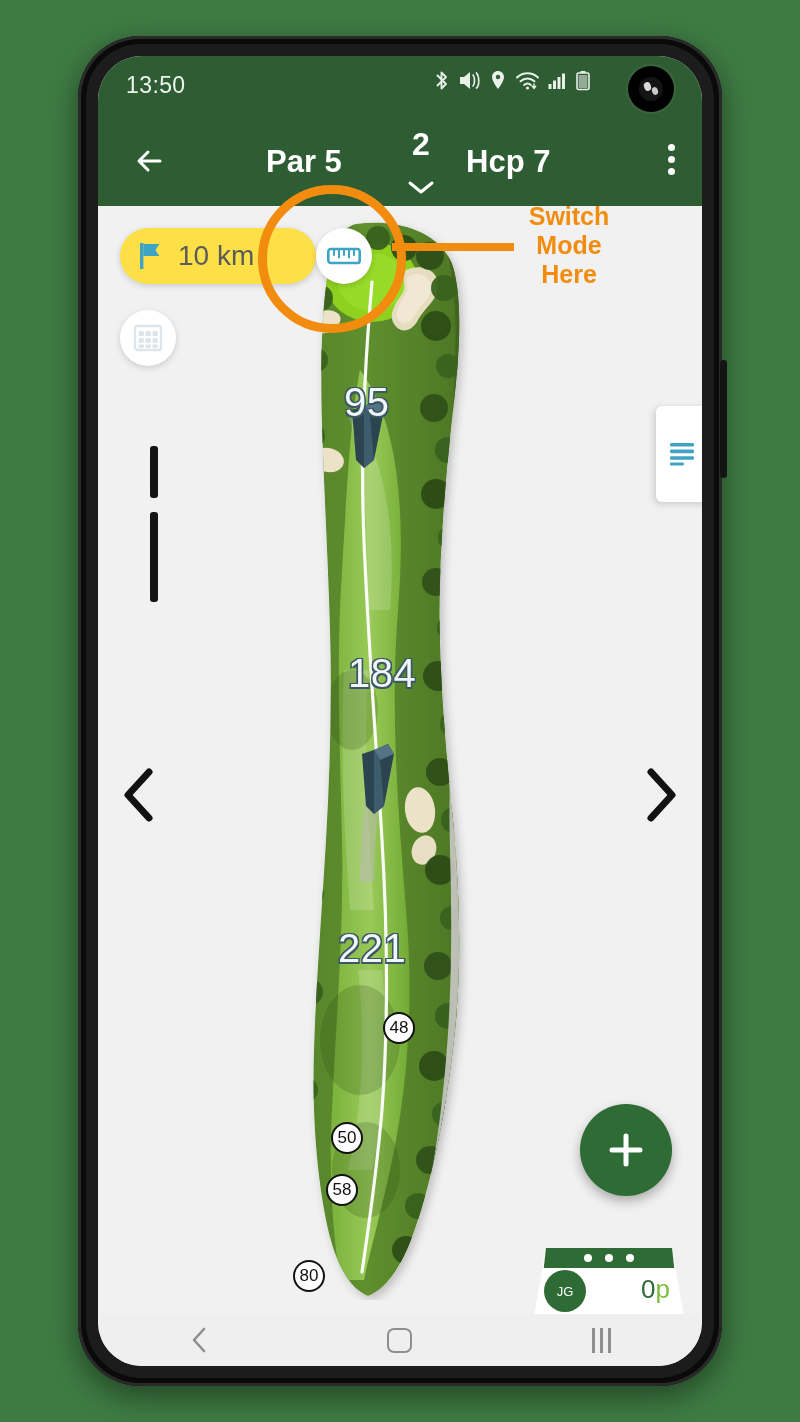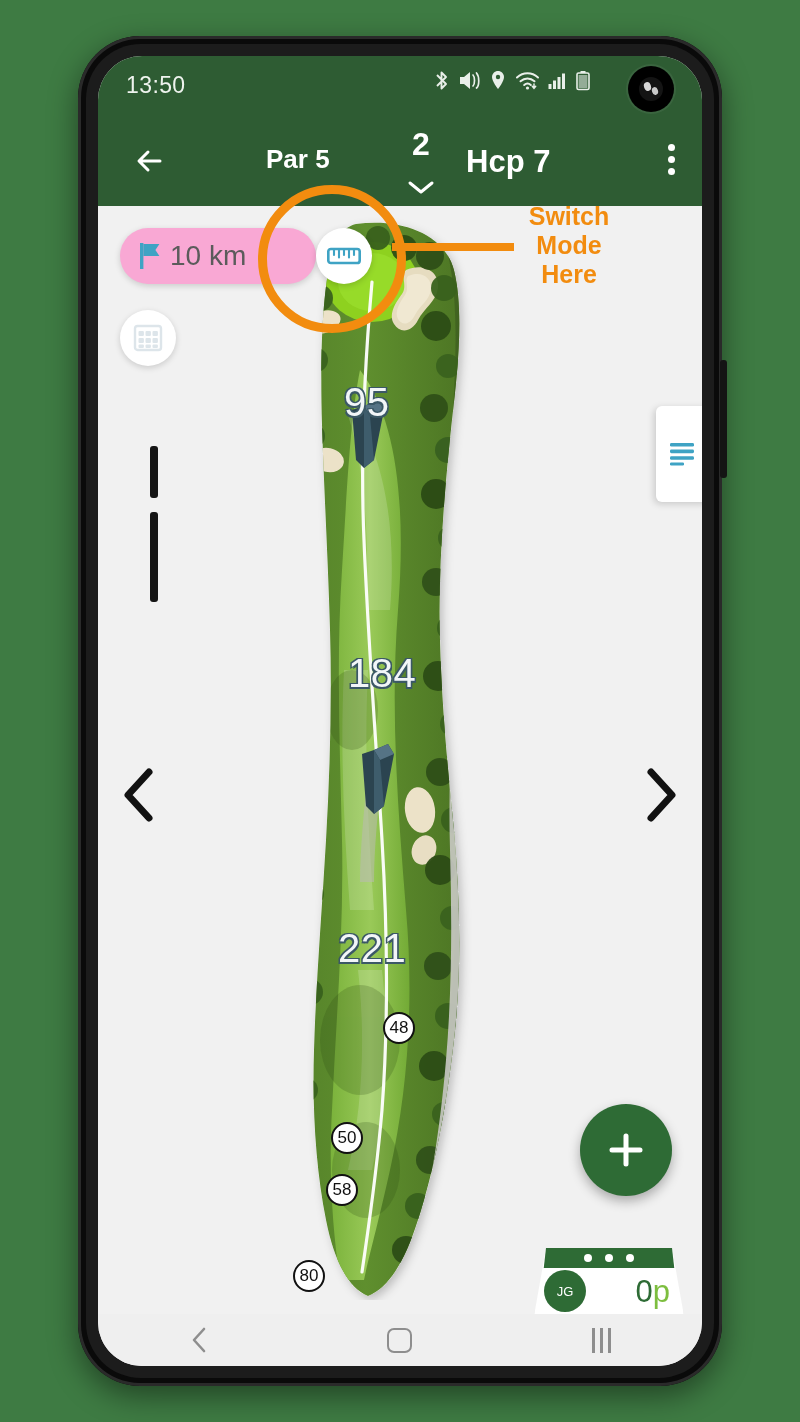--- a/index.html
+++ b/index.html
@@ -76,21 +76,21 @@
   #app-bar{
     position:absolute; left:0; top:58px; width:604px; height:92px;
     background:#2E5C33;
   }
   #back-arrow{
     position:absolute; left:32px; top:26px; width:42px; height:42px;
     cursor:pointer;
   }
   #par-label{
     position:absolute; left:168px; top:30px;
-    color:#fff; font-size:26px; font-weight:bold;
+    color:#fff; font-size:31px; font-weight:bold;
   }
   #hole-number{
     position:absolute; left:303px; top:12px;
     color:#fff; font-size:32px; font-weight:bold; text-align:center;
     width:40px;
   }
   #hole-chevron{
     position:absolute; left:306px; top:62px; width:34px; height:22px;
   }
   #hcp-label{
@@ -111,22 +111,22 @@
 
   
   #hole-shape{
     position:absolute; left:150px; top:4px; width:262px; height:1090px;
   }
 
   
   #distance-pill{
     position:absolute; left:22px; top:22px;
     height:56px; min-width:196px; padding:0 28px 0 18px;
-    background:#f9a8d4; border-radius:28px;
-    display:flex; align-items:center; gap:6px;
+    background:#fde047; border-radius:28px;
+    display:flex; align-items:center; gap:14px;
     box-shadow:0 2px 6px rgba(0,0,0,.16);
     cursor:pointer;
   }
   #distance-value{ font-size:28px; color:#5b5b5b; }
   #mode-toggle-btn{
     position:absolute; left:218px; top:22px;
     width:56px; height:56px; border-radius:50%;
     background:#fff; display:flex; align-items:center; justify-content:center;
     box-shadow:0 2px 6px rgba(0,0,0,.16); cursor:pointer;
   }
@@ -175,21 +175,21 @@
   }
   .hdr-dot{ width:8px; height:8px; border-radius:50%; background:#fff; }
   #player-avatar{
     position:absolute; left:10px; top:22px;
     width:42px; height:42px; border-radius:50%;
     background:#2E6B35; color:#fff; font-size:13px;
     display:flex; align-items:center; justify-content:center;
   }
   #score-value{
     position:absolute; right:14px; top:26px;
-    font-size:31px; color:#2E6B35;
+    font-size:26px; color:#2E6B35;
   }
   #score-value .pt{ color:#7DBE3F; }
 
   
   #annotation-circle{
     position:absolute; left:258px; top:185px;
     width:148px; height:148px; border-radius:50%;
     border:9px solid #F28C0F; z-index:40; pointer-events:none;
   }
   #annotation-line{

